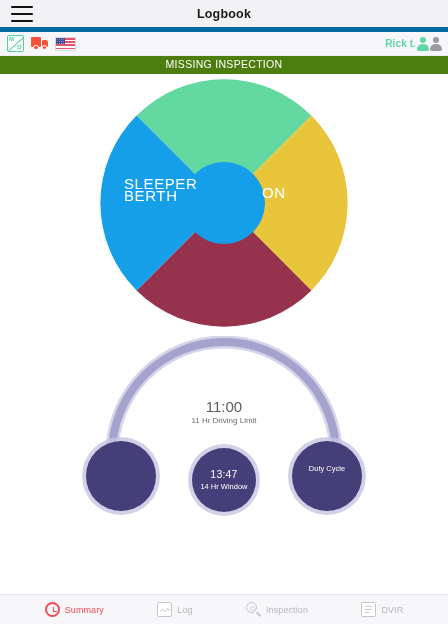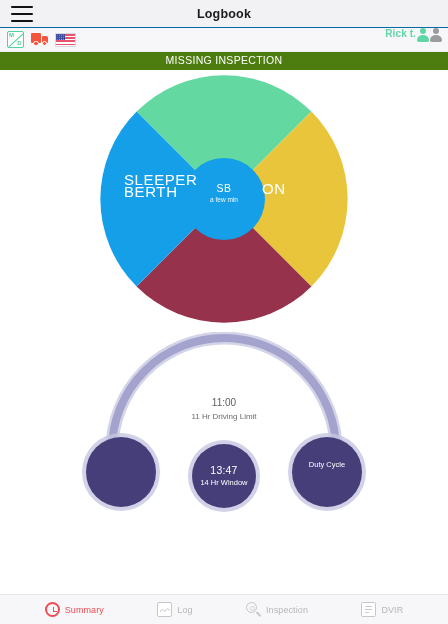--- a/index.html
+++ b/index.html
@@ -9,21 +9,21 @@
     font-family:"Liberation Sans","DejaVu Sans",sans-serif;
     overflow:hidden;position:relative;
     -webkit-font-smoothing:antialiased;
   }
   .app{width:448px;height:624px;display:flex;flex-direction:column;position:relative;background:#fff;}
 
   
   .navbar{
     height:27px;min-height:27px;background:#f2f2f4;
     display:flex;align-items:center;position:relative;
-    border-bottom:1px solid #0369a1;
+    border-bottom:5px solid #0369a1;
   }
   .hamburger{
     margin-left:11px;width:22px;height:16px;
     display:flex;flex-direction:column;justify-content:space-between;
     cursor:pointer;
   }
   .hamburger span{display:block;height:2px;background:#111;border-radius:1px;}
   .nav-title{
     position:absolute;left:0;right:0;text-align:center;
     font-size:12.5px;font-weight:bold;color:#1b1b1b;letter-spacing:.2px;
@@ -32,21 +32,21 @@
 
   
   .subbar{
     height:23px;min-height:23px;background:#f7f7f9;
     display:flex;align-items:center;position:relative;
     border-bottom:1px solid #ededf0;
   }
   .subbar-left{display:flex;align-items:center;gap:7px;margin-left:7px;}
   .subbar-right{
     position:absolute;right:6px;top:0;bottom:0;
-    display:flex;align-items:flex-start;gap:0;margin-left:22px;
+    display:flex;align-items:center;gap:0;margin-left:22px;
   }
   .icon-md{
     width:15px;height:15px;border:1.4px solid #4fd39a;border-radius:2px;
     position:relative;background:#fff;overflow:hidden;
   }
   .icon-md .slash{
     position:absolute;left:-2px;top:7px;width:22px;height:1.4px;background:#4fd39a;
     transform:rotate(-42deg);transform-origin:center;
   }
   .icon-md .m{position:absolute;left:1px;top:0px;font-size:6px;color:#4fd39a;font-weight:bold;line-height:7px;}
@@ -98,21 +98,21 @@
   }
   .hub-label .hub-main{font-size:10.5px;letter-spacing:.5px;display:block;line-height:13px;}
   .hub-label .hub-sub{font-size:6.5px;display:block;line-height:9px;opacity:.95;}
 
   
   .gauge-wrap{position:relative;flex:1;}
   .gauge{position:absolute;left:50%;top:0px;transform:translateX(-50%);}
   .gauge-center{
     position:absolute;left:0;right:0;top:62px;text-align:center;pointer-events:none;
   }
-  .gauge-center .gv{font-size:10px;color:#5c5c63;line-height:17px;display:block;}
+  .gauge-center .gv{font-size:15px;color:#5c5c63;line-height:17px;display:block;}
   .gauge-center .gl{font-size:8px;color:#6b6b72;line-height:11px;display:block;}
   .bubble-text{position:absolute;text-align:center;color:#fff;pointer-events:none;width:90px;}
   .bubble-text .bv{font-size:10.5px;display:block;line-height:14px;letter-spacing:.2px;}
   .bubble-text .bl{font-size:7.5px;display:block;line-height:11px;}
 
   
   .tabbar{
     height:29px;min-height:29px;background:#f7f7f9;border-top:1px solid #e6e6ea;
     display:flex;align-items:center;justify-content:space-around;padding:0 18px;
   }
@@ -197,24 +197,20 @@
 
       <path d="M125 125 L37.6 212.4 A123.5 123.5 0 0 1 37.6 37.6 Z" fill="#159fe8"></path>
 
       <circle cx="125" cy="125" r="41" fill="#159fe8"></circle>
     </svg>
 
     <div class="wheel-label wl-driving">DRIVING</div>
     <div class="wheel-label wl-on" style="left:50%;margin-left:38px;">ON</div>
     <div class="wheel-label" style="left:50%;margin-left:-100px;width:76px;top:104px;">SLEEPER BERTH</div>
 
-    <div class="hub-label">
-      <span class="hub-main">SB</span>
-      <span class="hub-sub">a few min</span>
-    </div>
   </div>
 
   <div class="gauge-wrap">
     <svg class="gauge" width="290" height="180" viewBox="0 0 290 180">
 
       <path d="M33 118 A112 112 0 0 1 257 118" fill="none" stroke="#c5c5e2" stroke-width="13" stroke-linecap="round" opacity="0.75"></path>
       <path d="M33 118 A112 112 0 0 1 257 118" fill="none" stroke="#a3a3ce" stroke-width="8" stroke-linecap="round"></path>
 
       <circle cx="42" cy="140" r="39" fill="#c5c5e2" opacity="0.8"></circle>
       <circle cx="42" cy="140" r="35" fill="#453e78"></circle>

